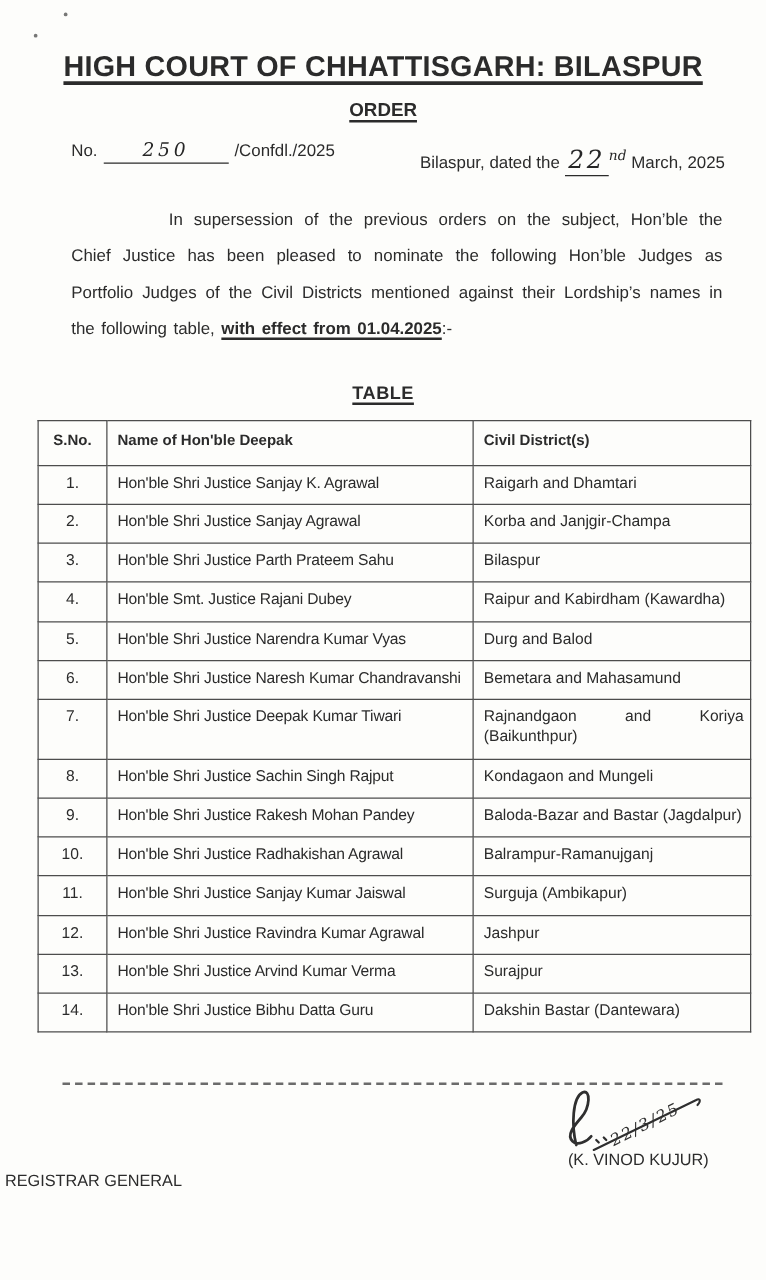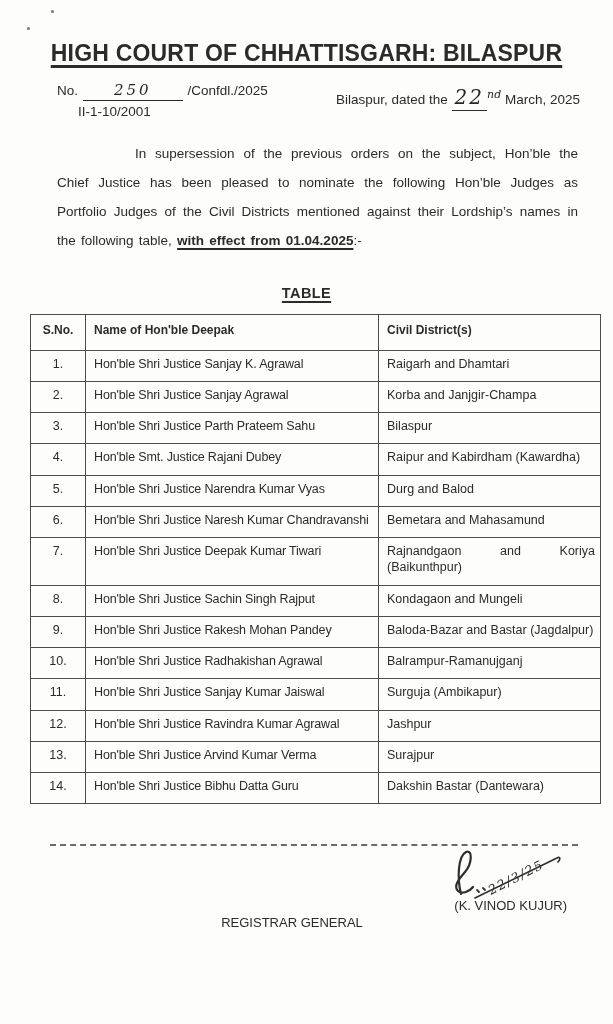--- a/index.html
+++ b/index.html
@@ -138,43 +138,43 @@
     padding-right:38px;
     margin-top:0px;
     height:56px;
   }
   .sig-name{
     margin:-4px 46px 0 0;
     text-align:right;
     font-size:13px;
   }
   .sig-title{
-    margin:2px 43px 0 14px;
-    text-align:center;
+    margin:2px 43px 0 4px;
+    text-align:left;
     font-size:13px;
   }
 </style>
 </head>
 <body>
 
 <div class="page">
 
   <span class="speck s1"></span>
   <span class="speck s2"></span>
 
   <h1 class="doc-title">HIGH COURT OF CHHATTISGARH: BILASPUR</h1>
+  <h2 class="order-heading">ORDER</h2>
 
   <div class="ref-row">
     <div class="ref-left">
       <div class="ref-no-line">
         <span>No.</span>
         <span class="hand no-slot">250</span>
         <span>/Confdl./2025</span>
       </div>
-      <div class="file-no">II-1-10/2001</div>
     </div>
     <div class="ref-right">
       <span>Bilaspur, dated the</span>
       <span class="hand date-day">22</span><span class="hand date-ord">nd</span>
       <span>March, 2025</span>
     </div>
   </div>
 
   <p class="body-para"><span>In supersession of the previous orders on the subject, Hon’ble the Chief Justice has been pleased to nominate the following Hon’ble Judges as Portfolio Judges of the Civil Districts mentioned against their Lordship’s names in the following table, </span><span class="emph">with effect from 01.04.2025</span><span>:-</span></p>
 

